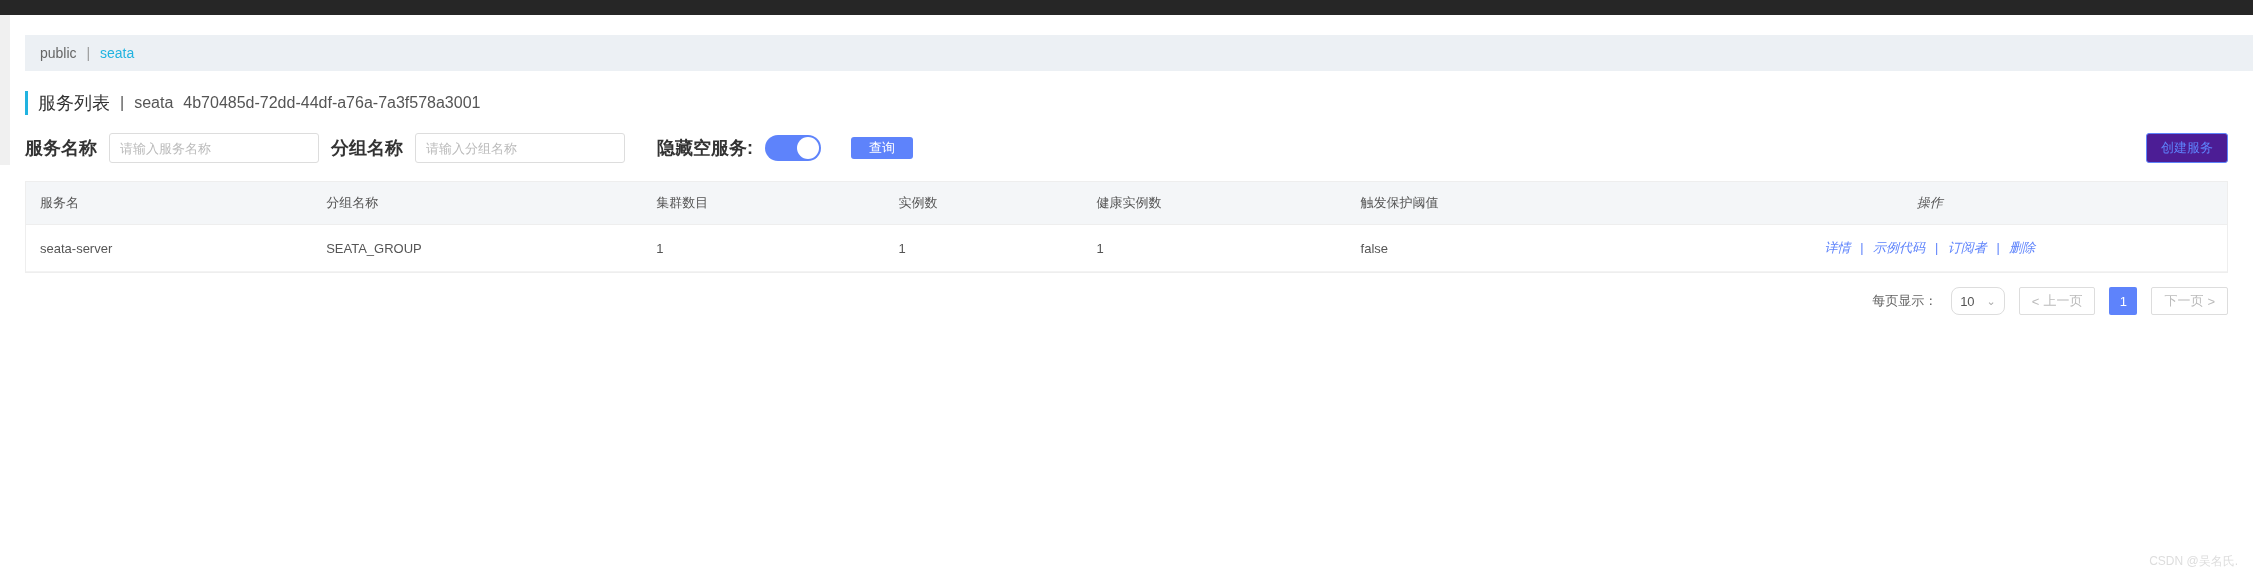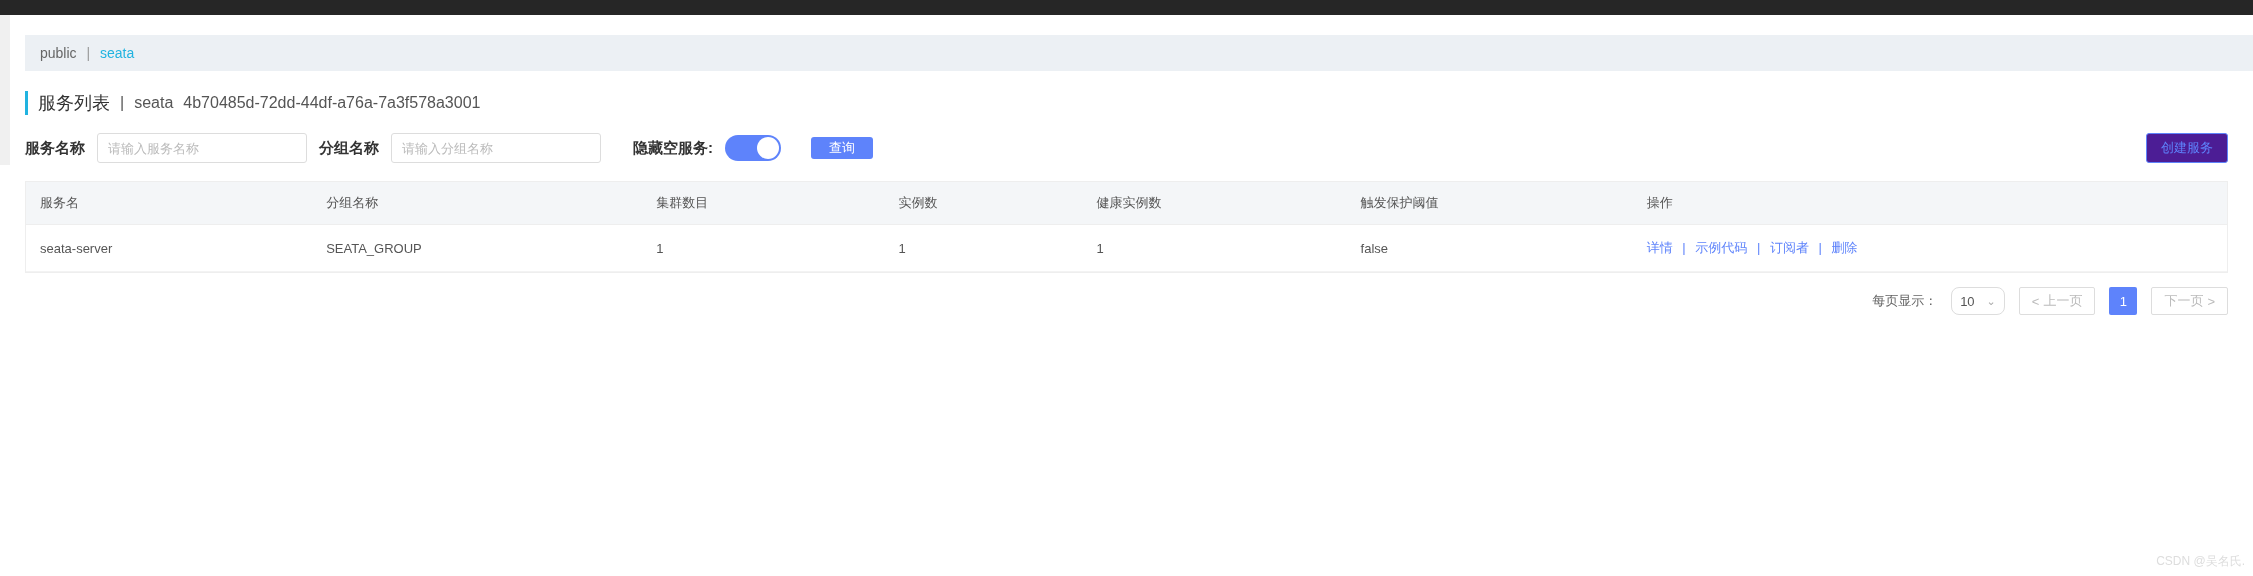--- a/index.html
+++ b/index.html
@@ -54,21 +54,21 @@
       color: #555;
     }
     .filter-row {
       margin: 18px 0 0 25px;
       display: flex;
       align-items: center;
       gap: 12px;
     }
     .filter-row .label {
       font-weight: 600;
-      font-size: 15px;
+      font-size: 18px;
       color: #333;
     }
     .filter-row input[type=text] {
       height: 30px;
       width: 210px;
       border: 1px solid #ddd;
       border-radius: 3px;
       padding: 0 10px;
       font-size: 13px;
       outline: none;
@@ -139,21 +139,21 @@
       color: #555;
       border-bottom: 1px solid #f3f3f3;
     }
     .col-name { width: 13%; }
     .col-group { width: 15%; }
     .col-cluster { width: 11%; }
     .col-instance { width: 9%; }
     .col-healthy { width: 12%; }
     .col-threshold { width: 13%; }
     .col-ops { width: 27%; text-align: center; }
-    thead .col-ops, tbody .col-ops { text-align: left; }
+    thead .col-ops, tbody .col-ops { text-align: center; font-style: italic; }
     .op-link {
       color: #5e83fb;
       text-decoration: none;
       cursor: pointer;
     }
     .op-sep { color: #5e83fb; margin: 0 6px; }
     .pager {
       margin: 14px 25px 12px 25px;
       display: flex;
       justify-content: flex-end;
@@ -197,21 +197,21 @@
       align-items: center;
       justify-content: center;
       background: #5e83fb;
       color: #fff;
       border-radius: 2px;
       font-size: 13px;
       cursor: pointer;
     }
     .watermark {
       position: fixed;
-      right: 8px;
+      right: 15px;
       bottom: 6px;
       font-size: 12px;
       color: #ddd;
     }
   </style>
 </head>
 <body>
 
 <div class="top-bar"></div>
 <div class="sidebar-hint"></div>

